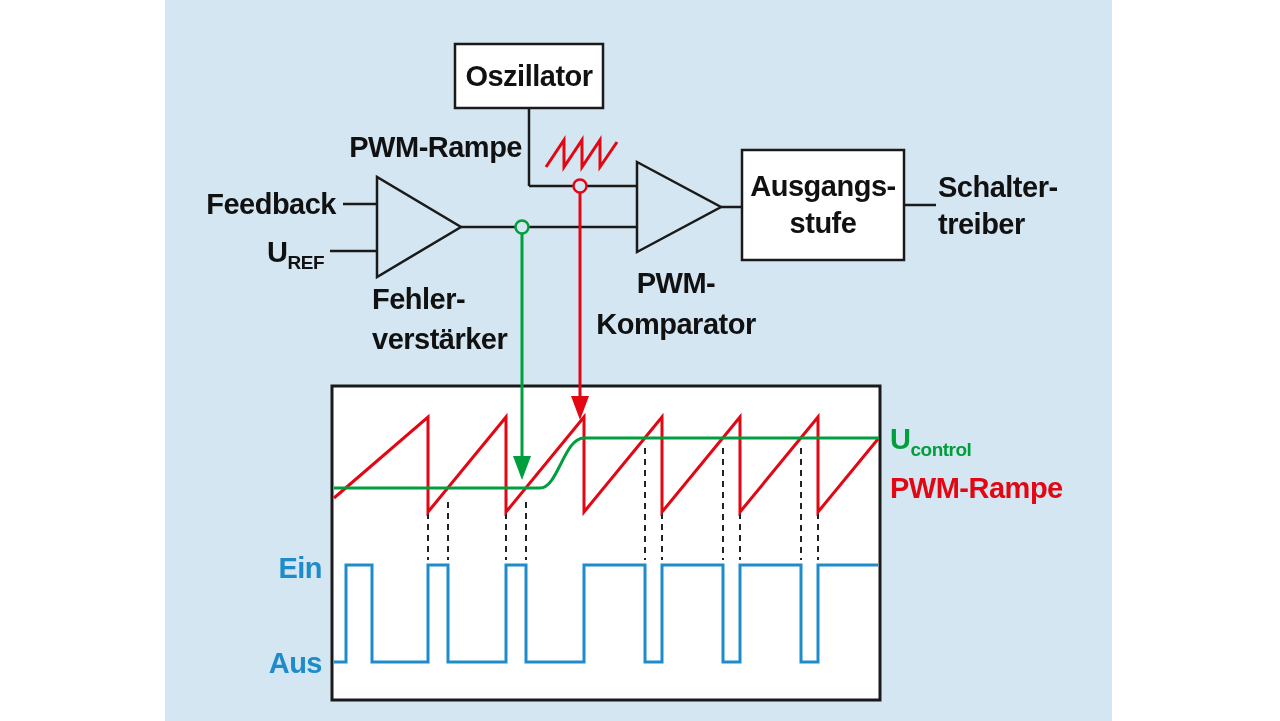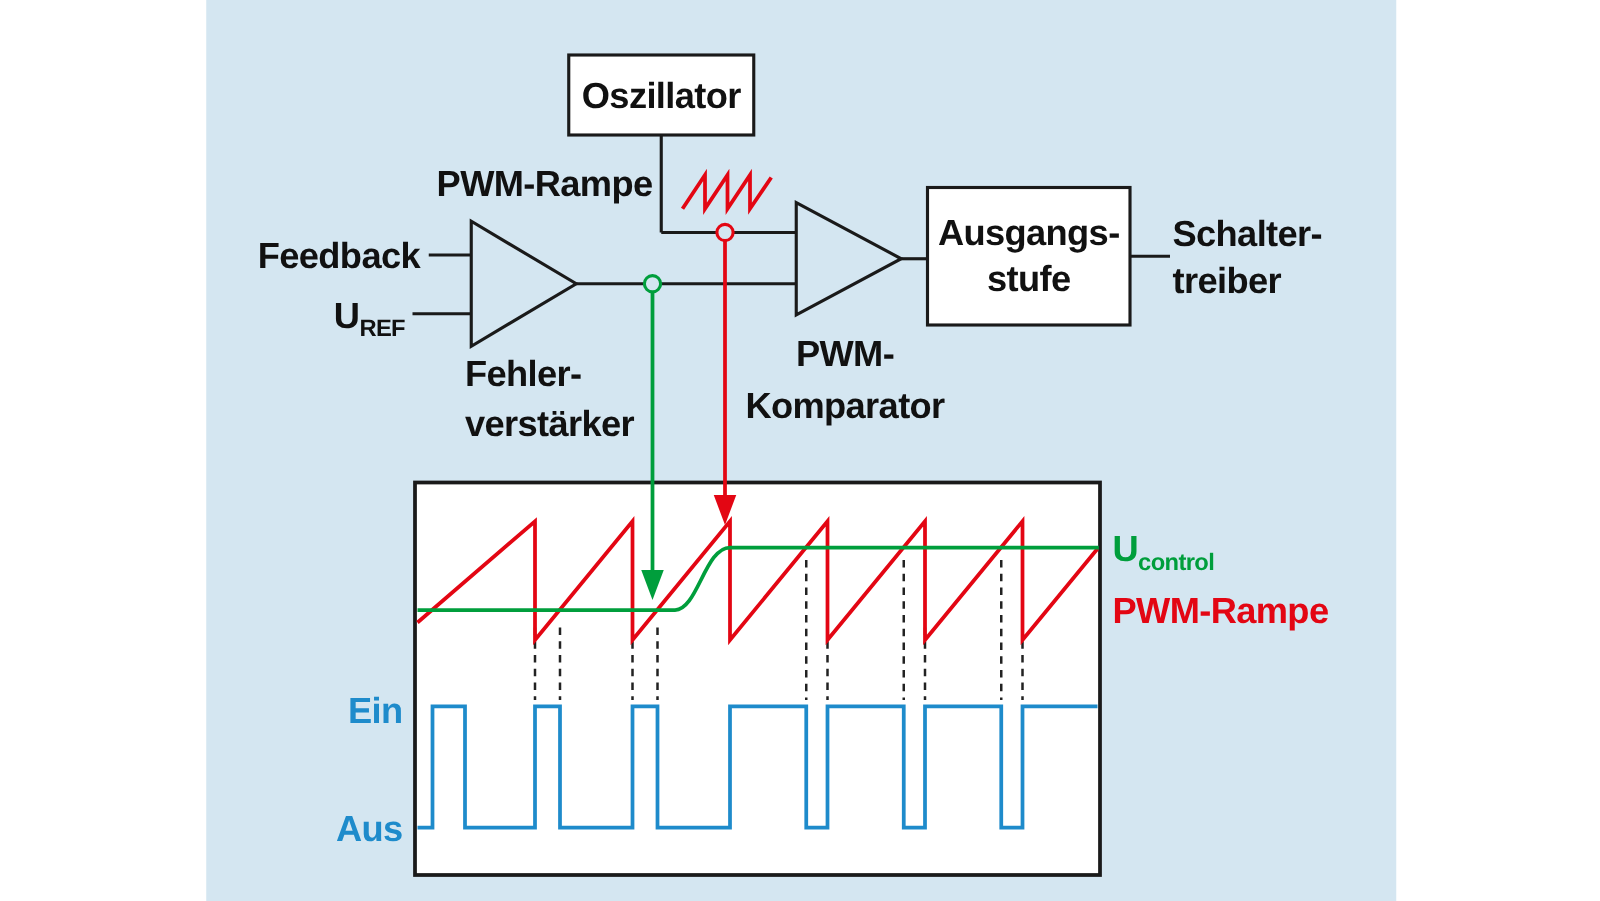--- a/index.html
+++ b/index.html
@@ -1,16 +1,16 @@
 <!DOCTYPE html>
 <html><head>
 <meta charset="utf-8">
 <style>
   html,body{margin:0;padding:0;background:#ffffff;}
-  .stage{position:relative;width:1280px;height:721px;background:#ffffff;overflow:hidden;text-align:right;}
+  .stage{position:relative;width:1112px;height:721px;background:#ffffff;overflow:hidden;text-align:right;}
   svg{position:absolute;left:0;top:0;}
   .t{font-family:"Liberation Sans",sans-serif;font-weight:700;font-size:29px;fill:#111111;letter-spacing:-0.5px;}
   .t-sub{font-size:19px;}
   .t-green{fill:#009e3c;}
   .t-red{fill:#e30613;}
   .t-blue{fill:#1e8bcb;}
 </style>
 </head>
 <body>
 

